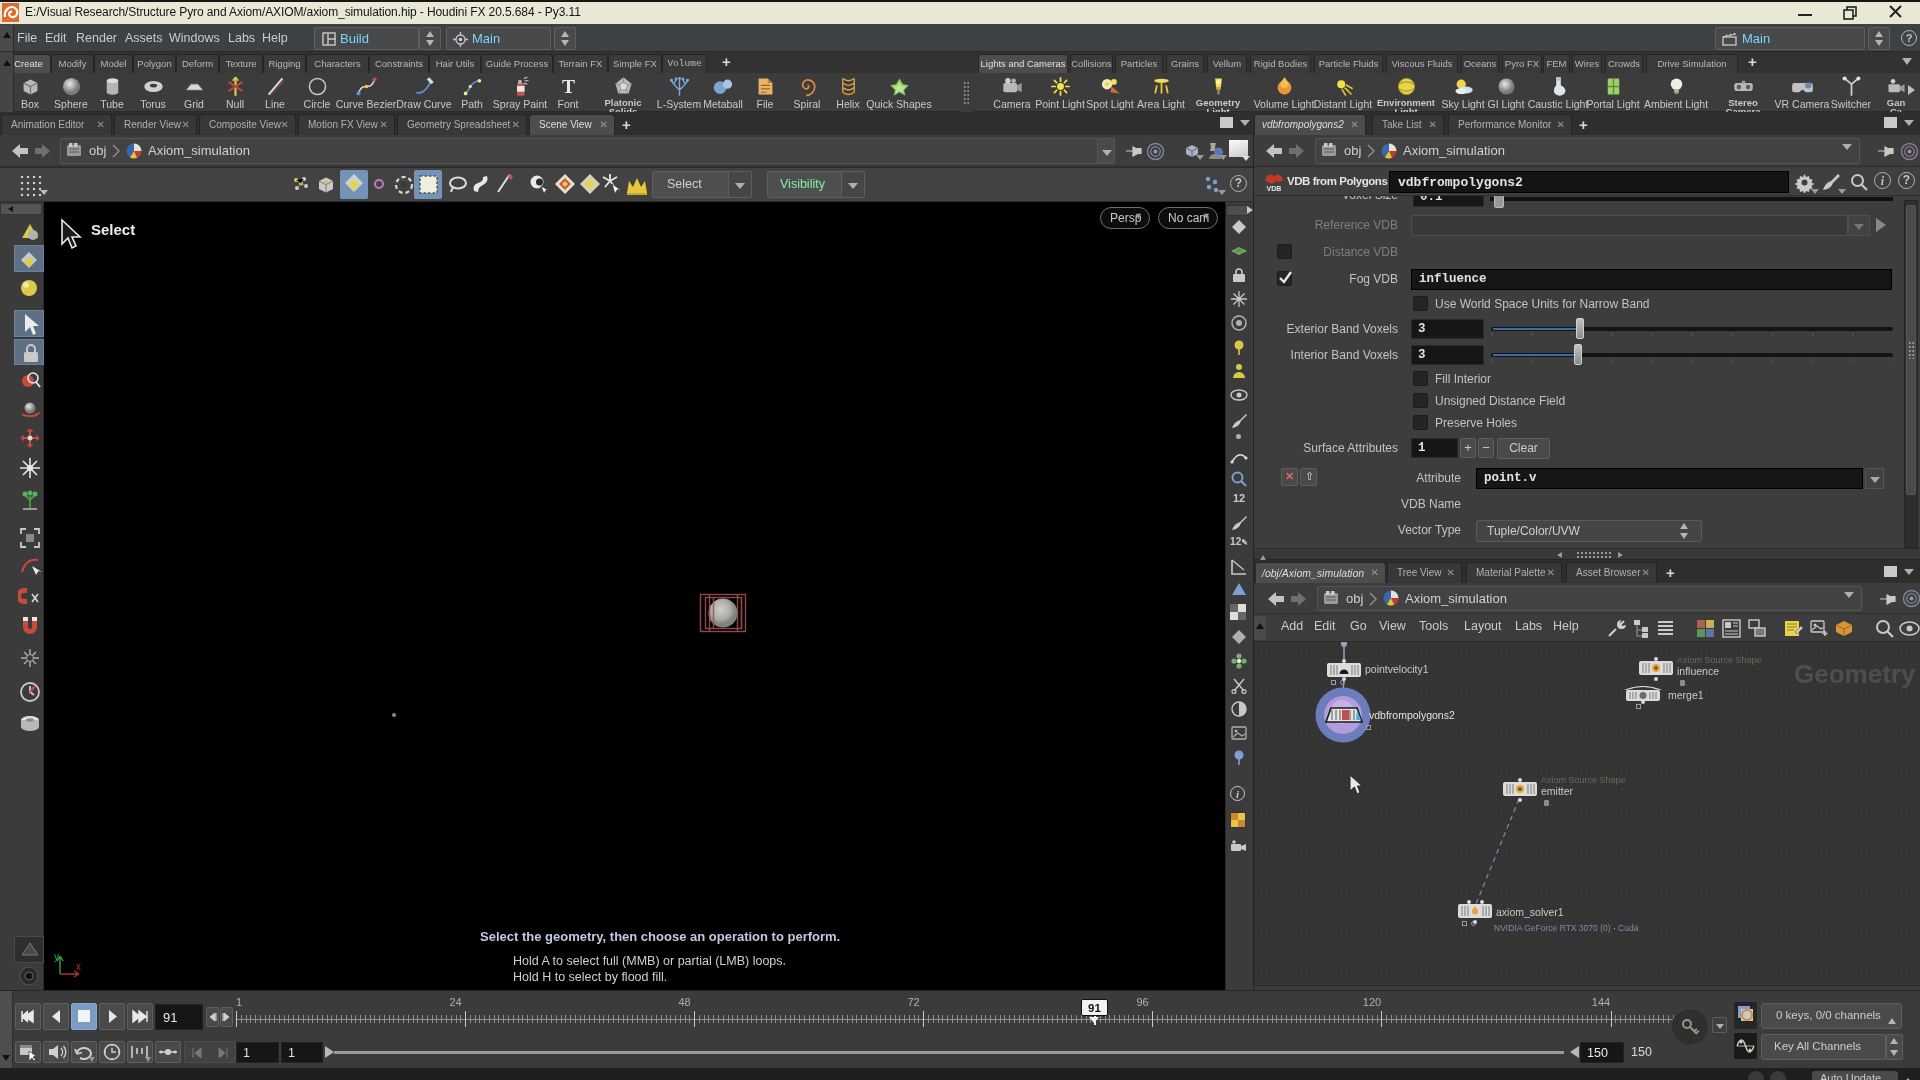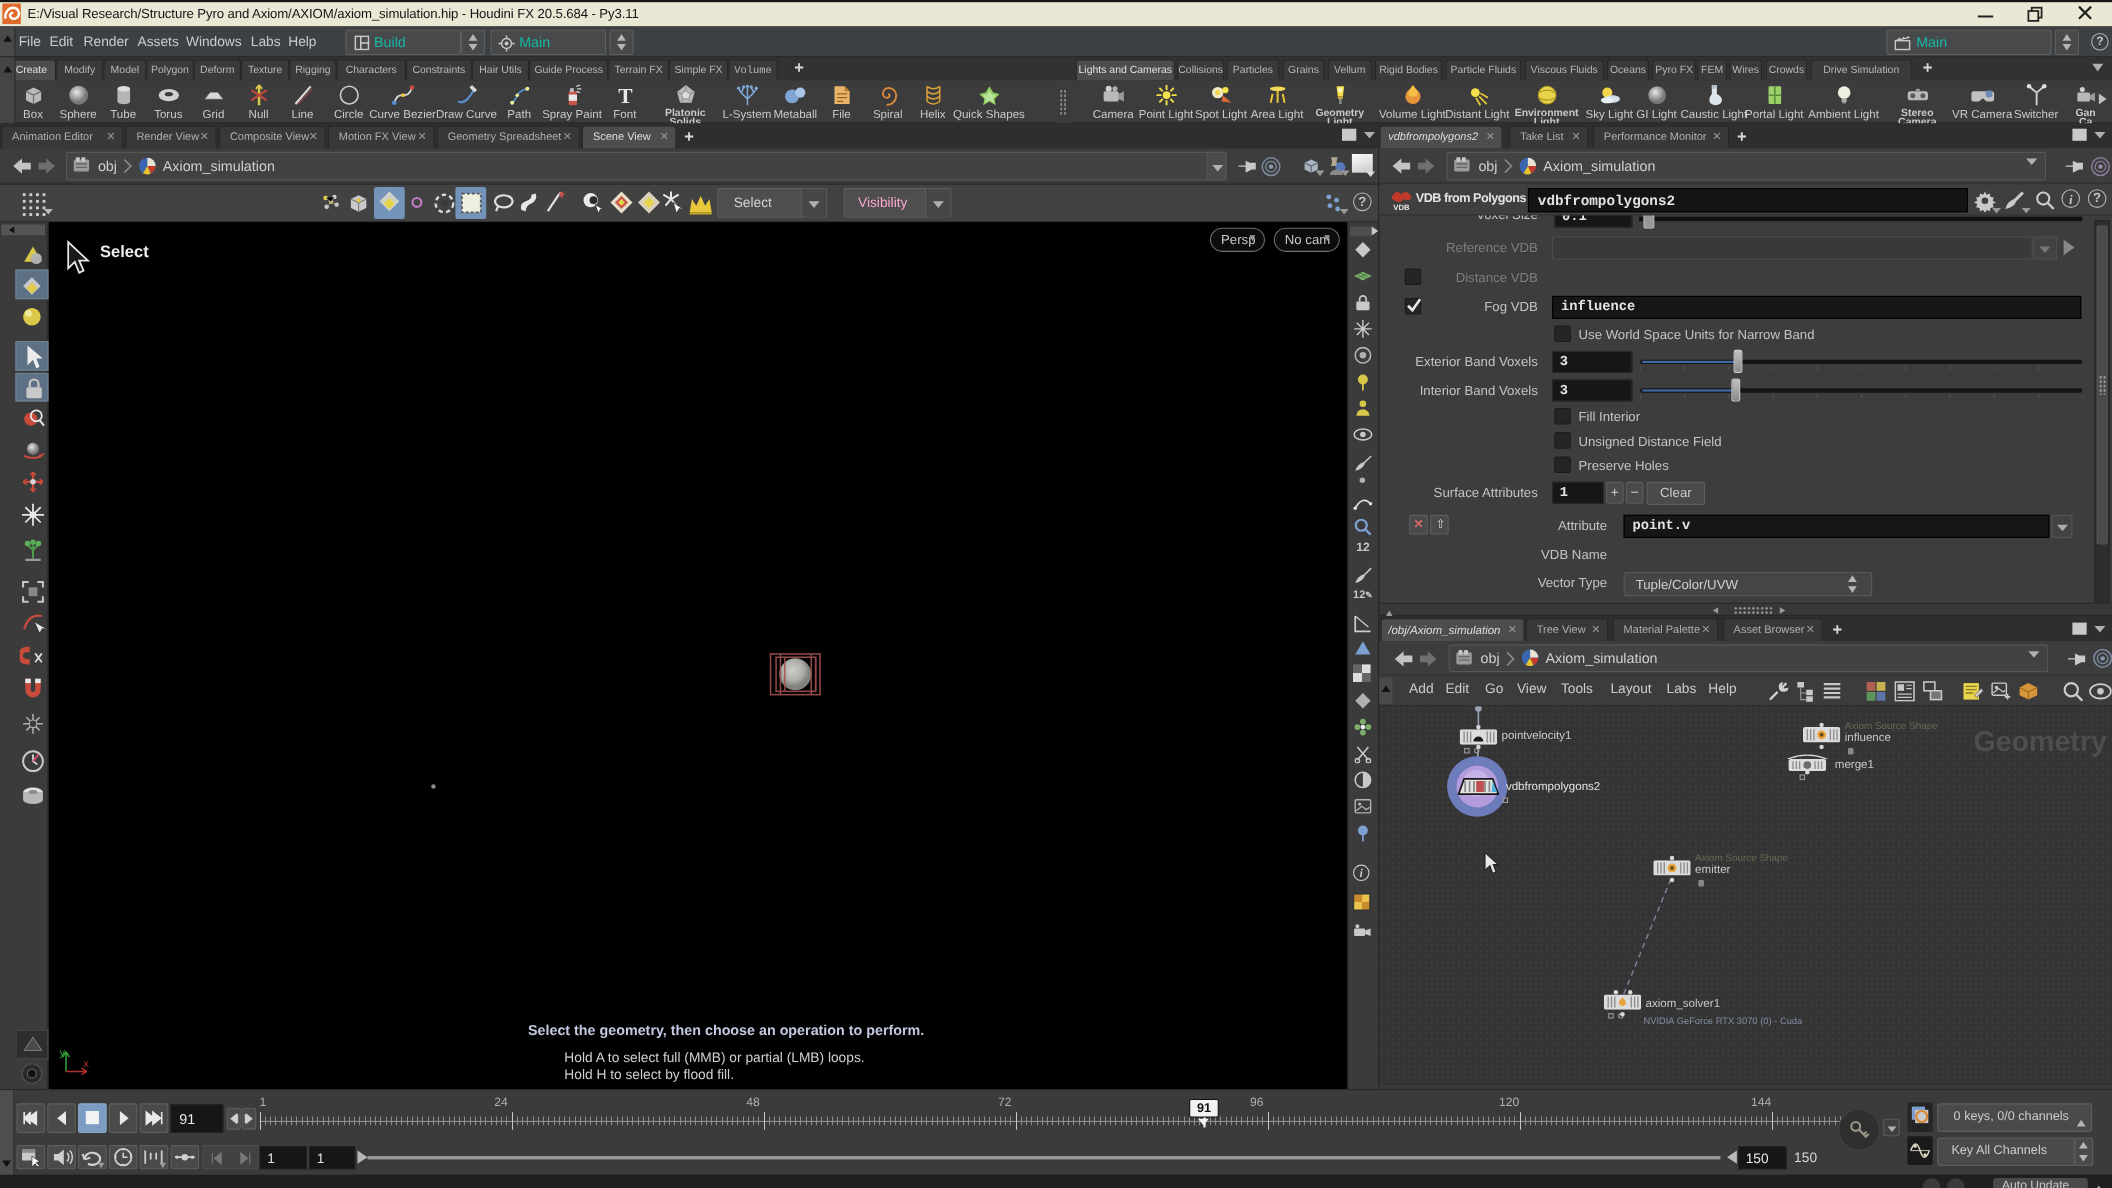--- a/index.html
+++ b/index.html
@@ -9,21 +9,21 @@
 #stage { position:relative; width:1920px; height:1080px; overflow:hidden; }
 .txt { position:absolute; white-space:nowrap; }
 
 
 #titlebar { position:absolute; left:0; top:0; width:1920px; height:24px; background:#e9e8d5; border-top:2px solid #161616;}
 #title-text { position:absolute; left:25px; top:5px; font-size:12px; color:#141414; letter-spacing:-0.1px;}
 
 
 #menubar { position:absolute; left:0; top:24px; width:1920px; height:28px; background:#3e4144; border-bottom:1px solid #2a2a2a;}
 .menu-item { position:absolute; top:31px; font-size:12.5px; color:#cbcbcb; }
-.selbox { position:absolute; background:#48494b; border:1px solid #5f5f5f; border-radius:2px; color:#14b8a6; font-size:13px; }
+.selbox { position:absolute; background:#48494b; border:1px solid #5f5f5f; border-radius:2px; color:#7dd3fc; font-size:13px; }
 .spinner { position:absolute; background:#48494b; border:1px solid #5f5f5f; border-radius:2px; }
 .spinner:before { content:""; position:absolute; left:50%; top:3px; margin-left:-4.5px; border:4.5px solid transparent; border-top:none; border-bottom:6px solid #b5b5b5; }
 .spinner:after { content:""; position:absolute; left:50%; bottom:3px; margin-left:-4.5px; border:4.5px solid transparent; border-bottom:none; border-top:6px solid #b5b5b5; }
 
 
 #shelftabs { position:absolute; left:0; top:52px; width:1920px; height:21px; background:#323232; }
 .stab { position:absolute; top:54px; height:19px; background:#3a3a3a; border:1px solid #262626; border-bottom:none; border-radius:3px 3px 0 0; color:#b8b8b8; font-size:9.5px; text-align:center; line-height:18px; overflow:hidden; }
 .stab.act { background:#4d4d4d; color:#e0e0e0; }
 #shelftools { position:absolute; left:0; top:73px; width:1920px; height:39px; background:#3c3c3c; border-bottom:1px solid #2a2a2a;}
 .tool { position:absolute; top:75px; width:56px; text-align:center; color:#c9c9c9; font-size:10.5px; line-height:10px;}
@@ -563,21 +563,21 @@
     <svg class="abs" style="left:624px;top:5px" width="26" height="24" viewBox="0 0 26 24">
         <path d="M3 20 L5 8 L9 14 L13 5 L17 14 L21 8 L23 20 Z" fill="#e8c83a"></path>
         <path d="M3 20 h20 v2 h-20 z" fill="#c8a82a"></path>
       </svg>
     <div class="abs" style="left:652px;top:3px;width:77px;height:27px;background:#4e4e4e;border:1px solid #5e5e5e;border-radius:2px 0 0 2px;color:#d0d0d0;font-size:12.5px;">
         <span style="position:absolute;left:14px;top:5px;">Select</span>
       </div>
     <div class="abs" style="left:729px;top:3px;width:23px;height:27px;background:#464646;border:1px solid #5e5e5e;border-left:none;border-radius:0 2px 2px 0;">
         <div class="abs" style="left:6px;top:11px;border:5px solid transparent;border-top:6px solid #b0b0b0;"></div>
       </div>
-    <div class="abs" style="left:767px;top:3px;width:75px;height:27px;background:#4e4e4e;border:1px solid #5e5e5e;border-radius:2px 0 0 2px;color:#f9a8d4;font-size:12.5px;">
+    <div class="abs" style="left:767px;top:3px;width:75px;height:27px;background:#4e4e4e;border:1px solid #5e5e5e;border-radius:2px 0 0 2px;color:#86efac;font-size:12.5px;">
         <span style="position:absolute;left:12px;top:5px;">Visibility</span>
       </div>
     <div class="abs" style="left:842px;top:3px;width:23px;height:27px;background:#464646;border:1px solid #5e5e5e;border-left:none;border-radius:0 2px 2px 0;">
         <div class="abs" style="left:6px;top:11px;border:5px solid transparent;border-top:6px solid #b0b0b0;"></div>
       </div>
     <svg class="abs" style="left:1203px;top:6px" width="20" height="22" viewBox="0 0 20 22">
         <circle cx="5" cy="5" r="2.2" fill="#7ca0d0"></circle>
         <circle cx="12" cy="8" r="2.2" fill="#7ca0d0"></circle>
         <circle cx="6" cy="13" r="2.2" fill="#7ca0d0"></circle>
         <circle cx="13" cy="16" r="2.2" fill="#7ca0d0"></circle>

